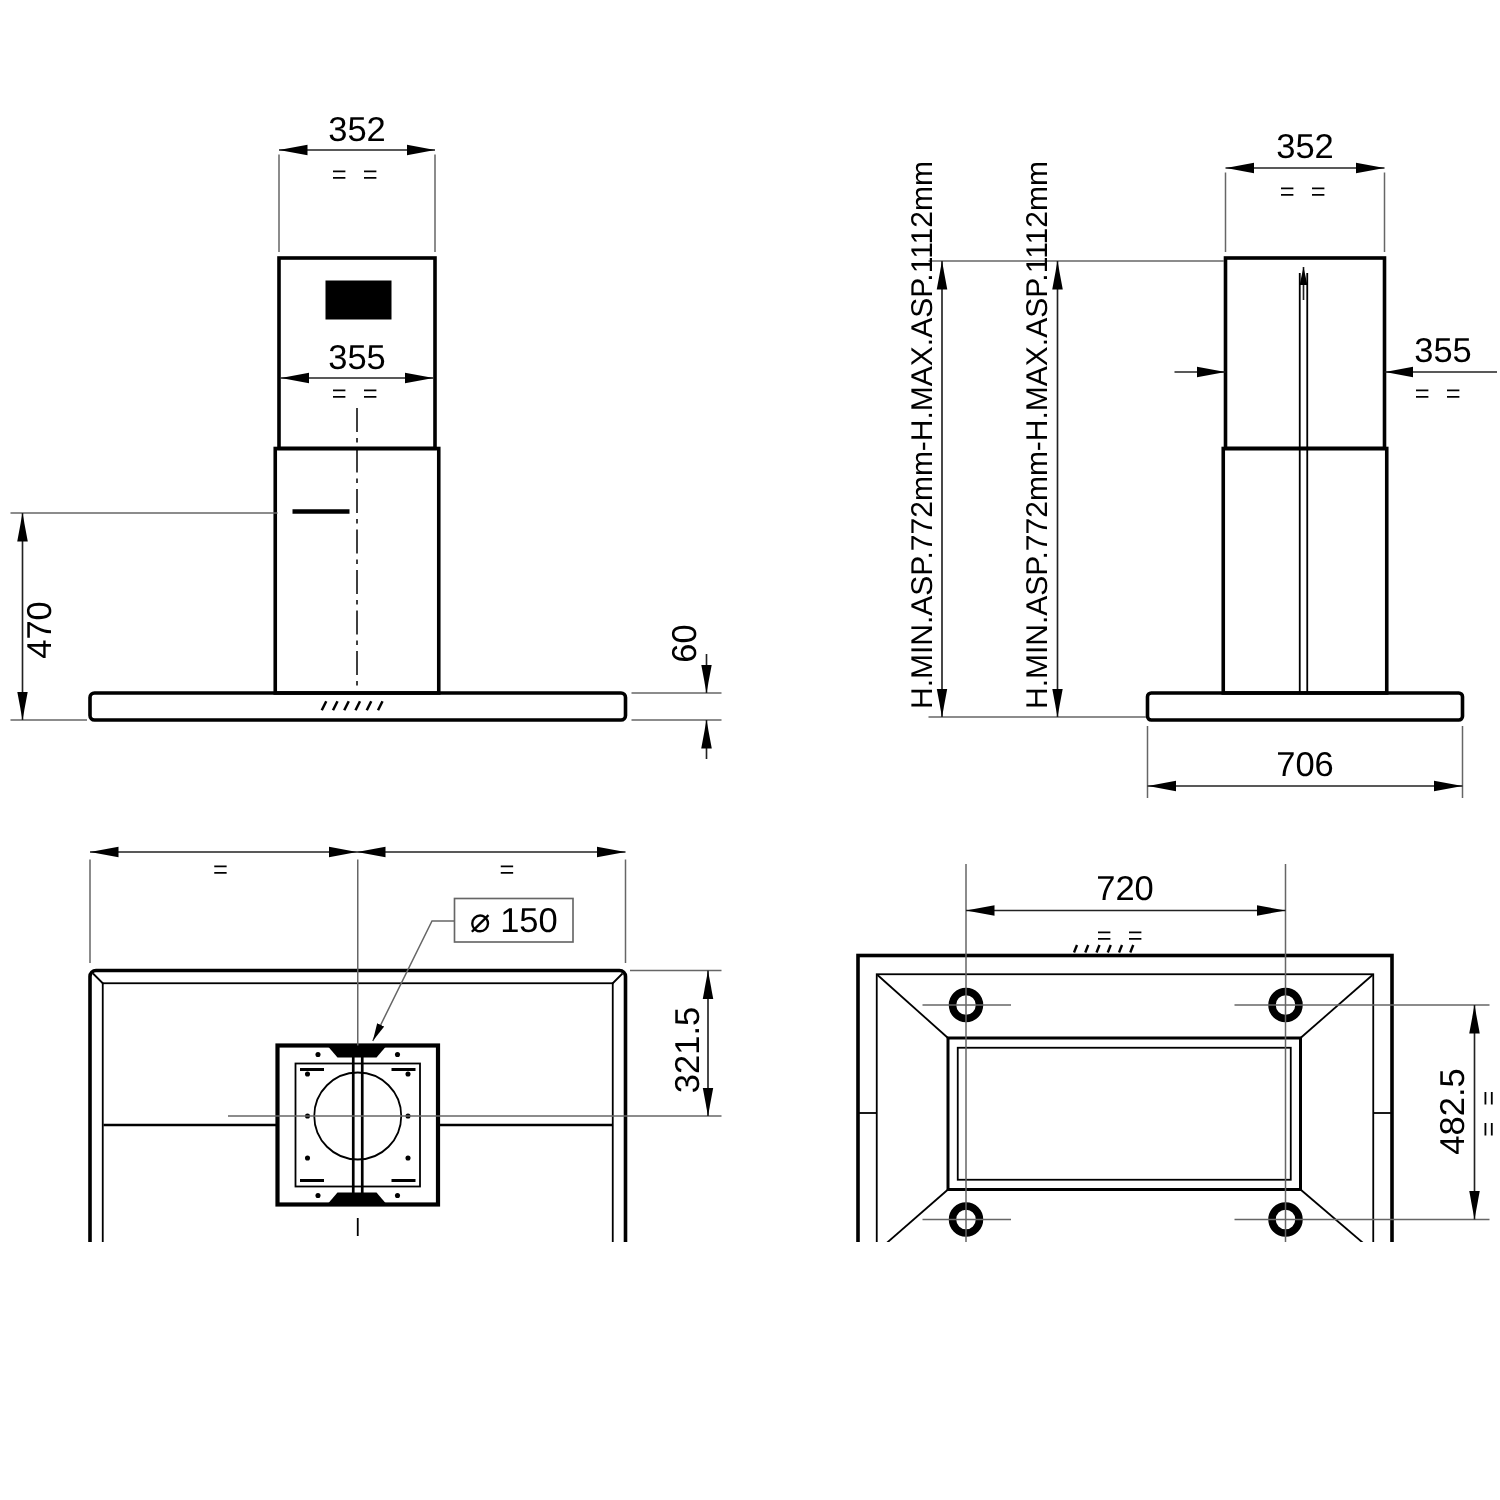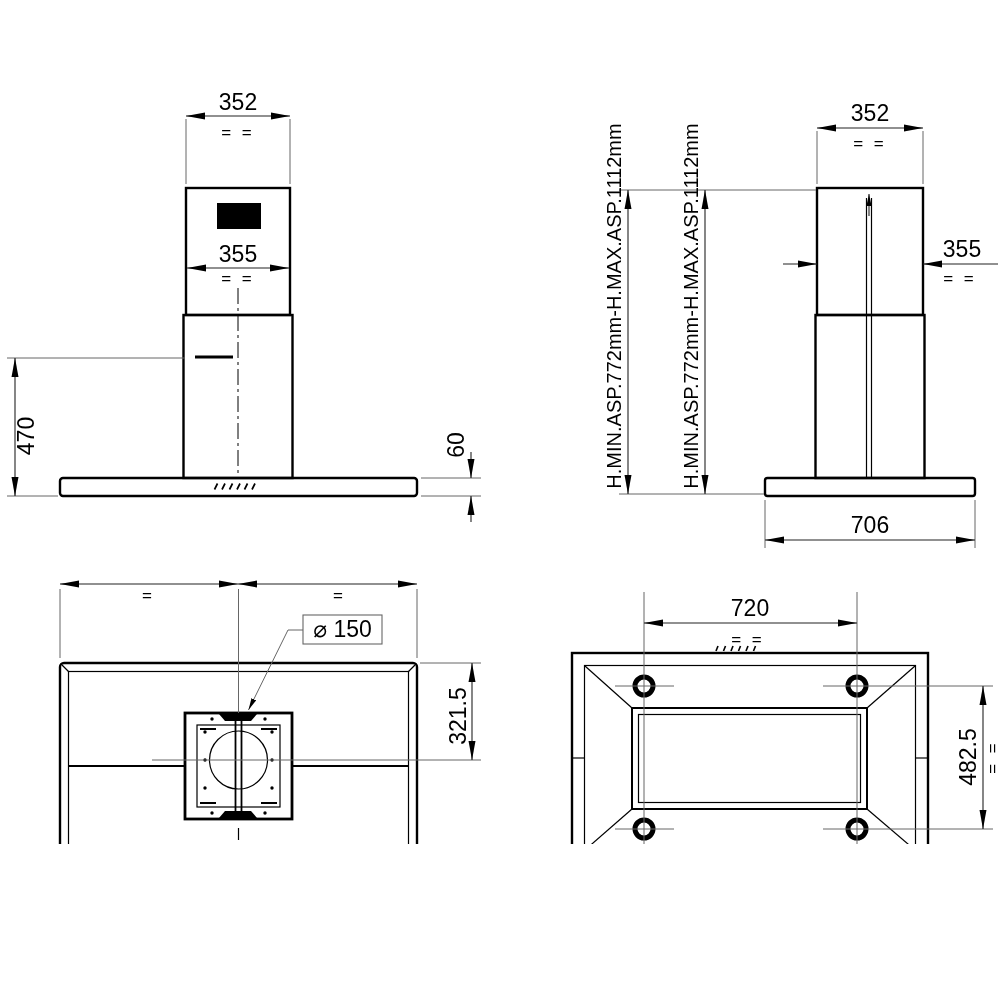--- a/index.html
+++ b/index.html
@@ -1,16 +1,16 @@
 <!DOCTYPE html>
 <html><head>
 <meta charset="utf-8">
 <style>
   html,body { margin:0; padding:0; background:#ffffff; }
-  .stage { width:1000px; height:828px; background:#fff; position:relative;margin-top:16px; }
+  .stage { width:1000px; height:828px; background:#fff; position:relative; }
   svg { display:block; }
   svg text { font-family:"Liberation Sans","DejaVu Sans",sans-serif; fill:#000; }
   .n  { font-size:23px; text-anchor:middle; }           
   .e  { font-size:17px; letter-spacing:3px; text-anchor:middle; } 
   .e1 { font-size:17px; text-anchor:middle; }           
   .h  { font-size:20px; text-anchor:middle; }           
   .o  { stroke:#000; stroke-width:2.4; fill:none; }     
   .o2 { stroke:#000; stroke-width:2.8; fill:none; }
   .t  { stroke:#000; stroke-width:1.2; fill:none; }     
   .s  { stroke:#000; stroke-width:1.8; fill:none; }     

